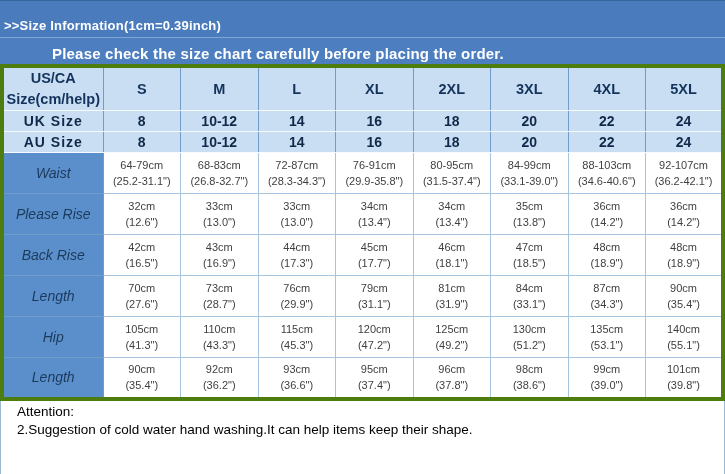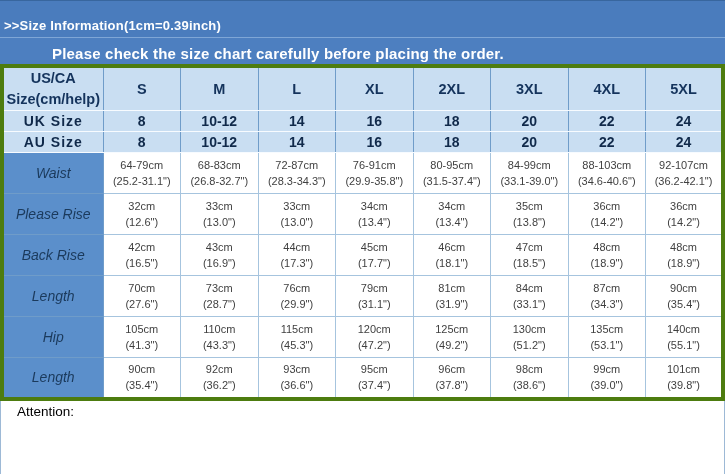--- a/index.html
+++ b/index.html
@@ -370,15 +370,16 @@
           <td class="m-cell">
             <div>101cm</div>
             <div>(39.8")</div>
           </td>
         </tr>
       </tbody>
   </table>
 
   <div class="attention">
     <div>Attention:</div>
+    <div>2.Suggestion of cold water hand washing.It can help items keep their shape.</div>
   </div>
 
 </div>
 
 </body></html>

